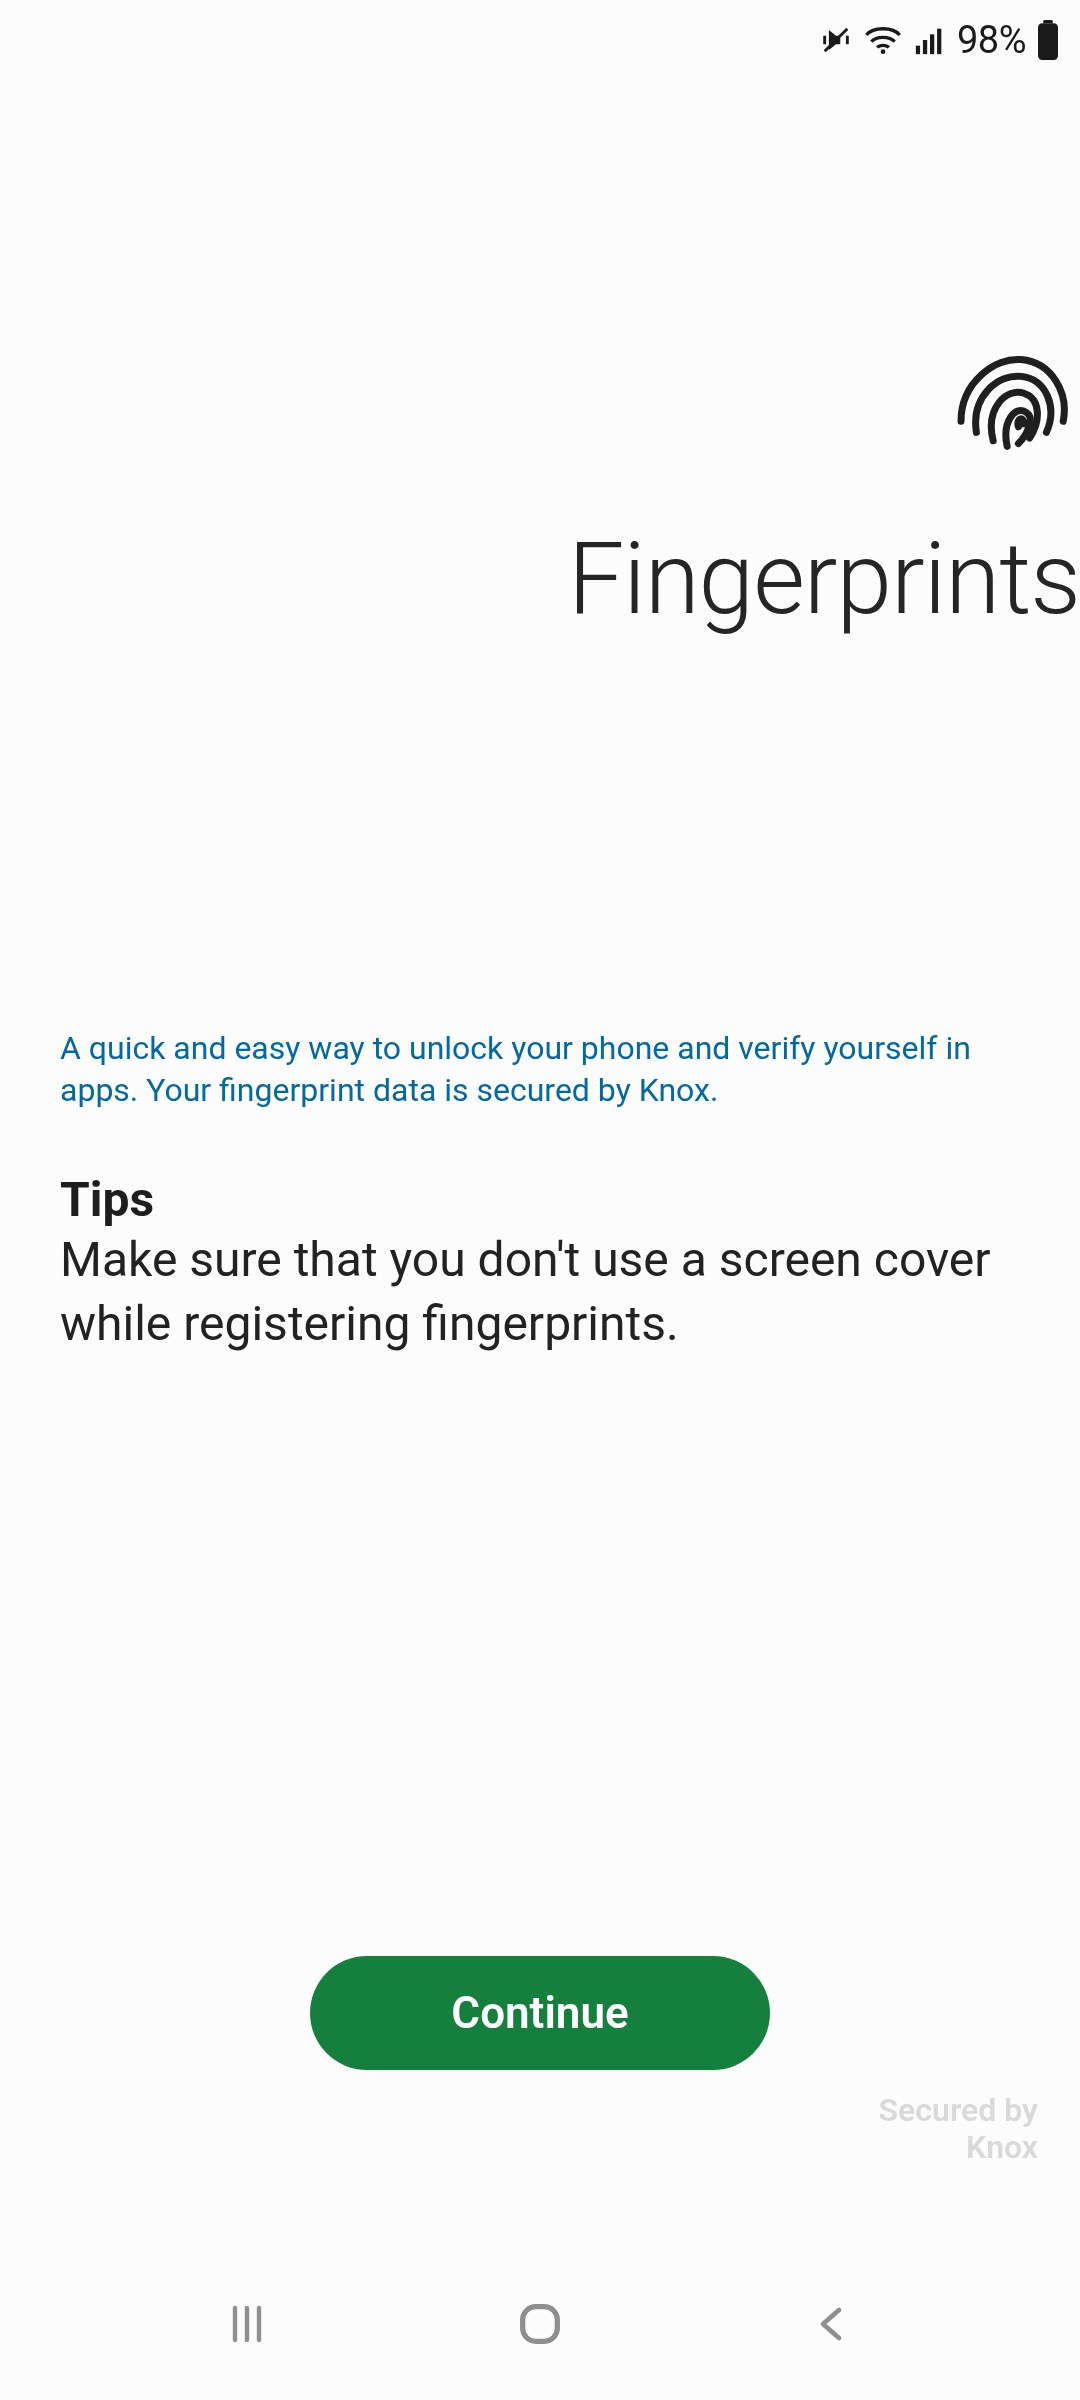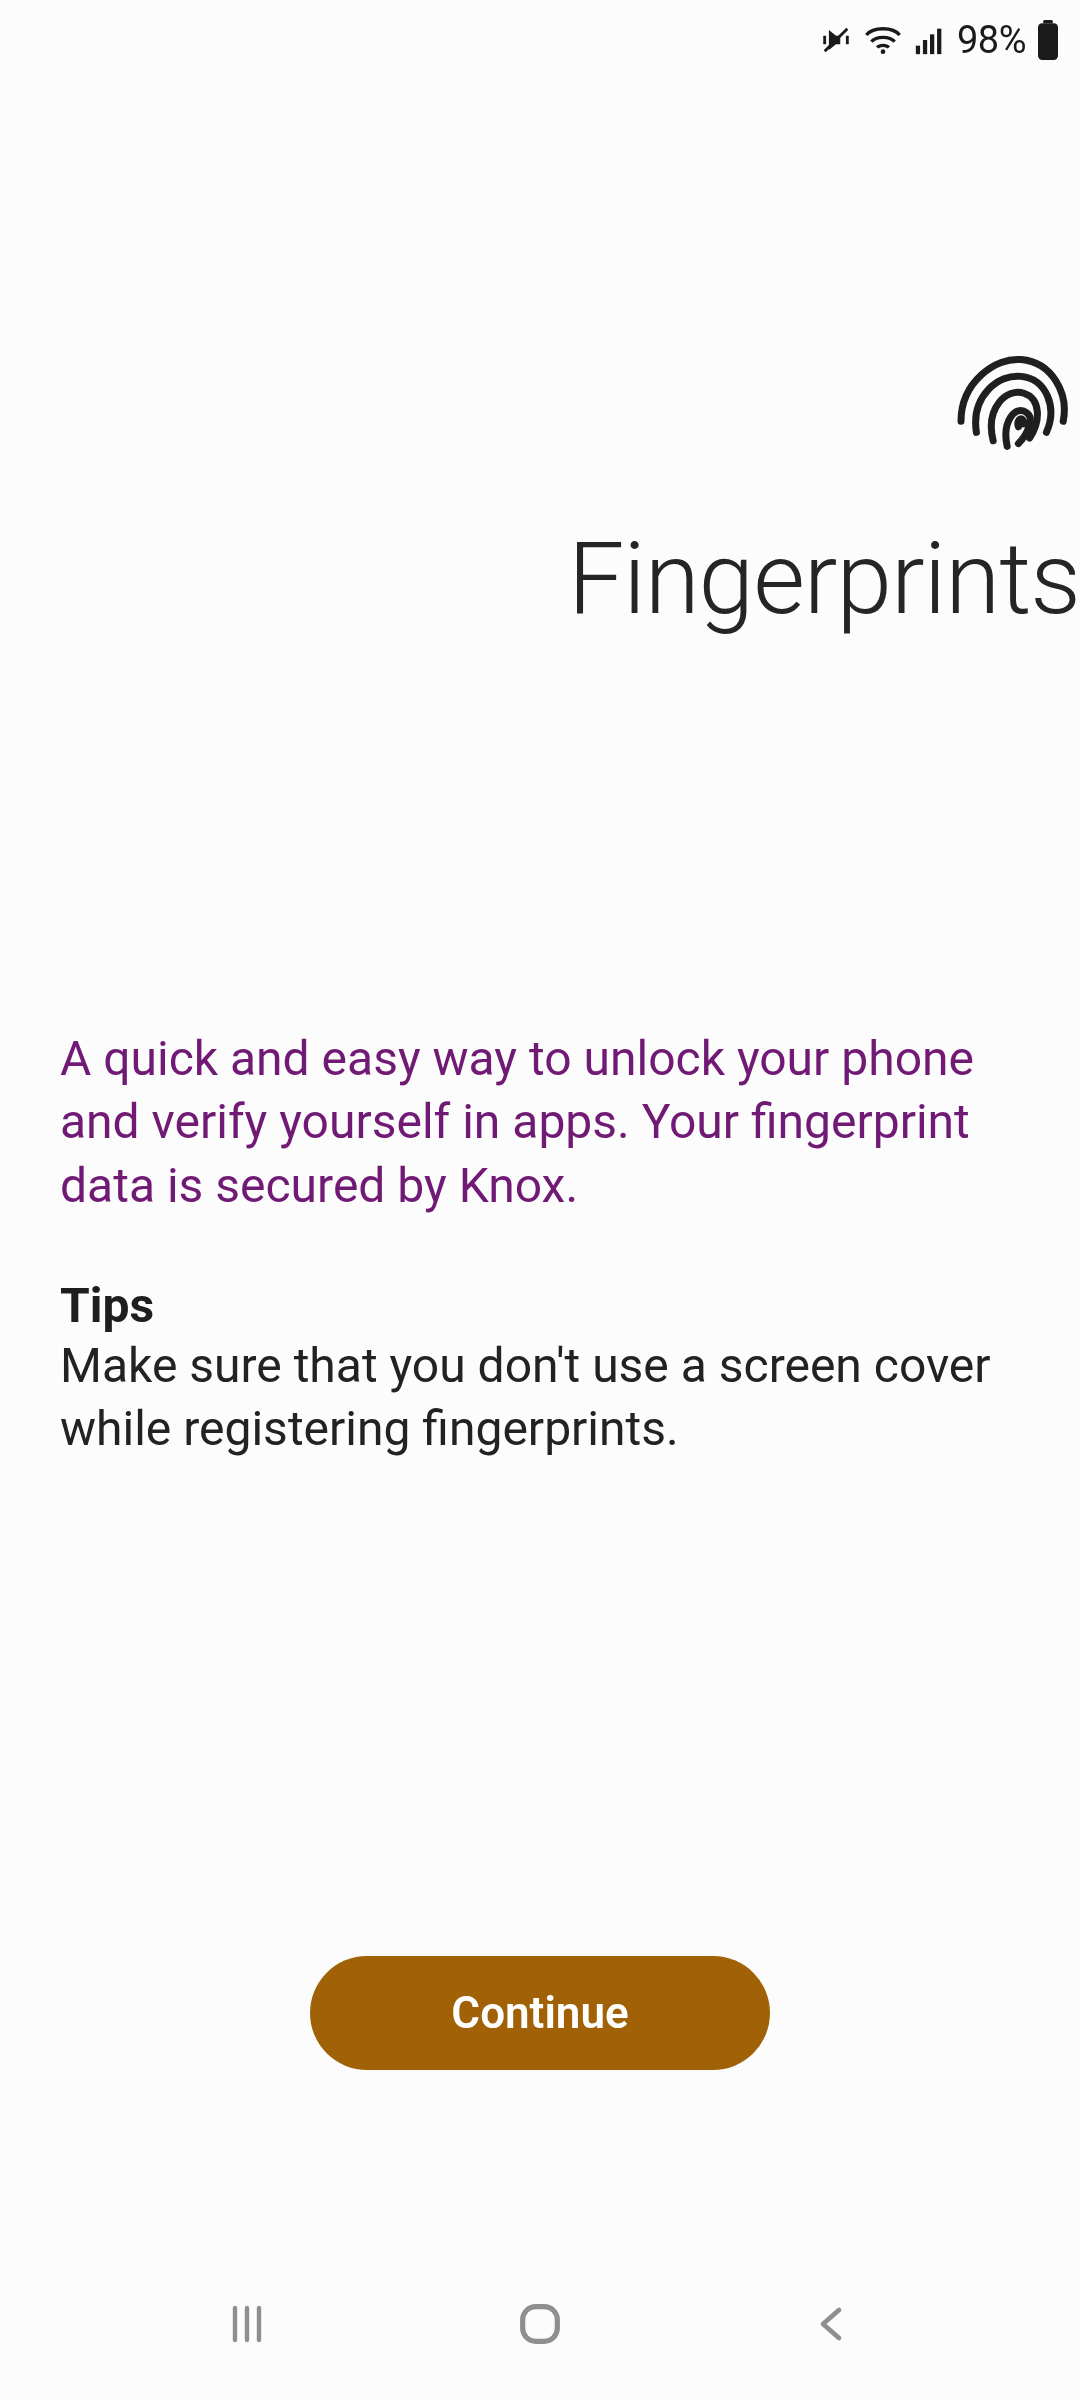--- a/index.html
+++ b/index.html
@@ -56,23 +56,23 @@
     font-weight: 300;
     letter-spacing: -1px;
     color: #252525;
   }
   
   .body {
     margin-top: 390px;
     padding: 0 60px;
   }
   .intro {
-    font-size: 48px;
+    font-size: 32px;
     line-height: 1.32;
-    color: #701a75;
+    color: #0369a1;
     font-weight: 400;
   }
   .tips-heading {
     margin-top: 60px;
     font-size: 48px;
     font-weight: 700;
     color: #1e1e1e;
   }
   .tip {
     font-size: 48px;
@@ -84,21 +84,21 @@
   
   .button-wrap {
     position: absolute;
     bottom: 330px;
     left: 0;
     right: 0;
     display: flex;
     justify-content: center;
   }
   .continue-btn {
-    background: #a16207;
+    background: #15803d;
     color: #fff;
     border: none;
     border-radius: 80px;
     width: 460px;
     height: 114px;
     font-size: 44px;
     font-weight: 600;
     cursor: pointer;
     font-family: inherit;
     margin-top: 16px;
@@ -196,20 +196,24 @@
   <div class="body">
     <p class="intro">A quick and easy way to unlock your phone and verify yourself in apps. Your fingerprint data is secured by Knox.</p>
     <p class="tips-heading">Tips</p>
     <p class="tip">Make sure that you don't use a screen cover while registering fingerprints.</p>
   </div>
 
   <div class="button-wrap">
     <button class="continue-btn">Continue</button>
   </div>
 
+  <div class="secured-by">
+    <div>Secured by</div>
+    <div>Knox</div>
+  </div>
 
   <div class="nav-bar">
     <button class="nav-btn">
       <span>
         <svg width="48" height="48" viewBox="0 0 24 24" fill="none" stroke="#8f8f8f" stroke-width="2.2" stroke-linecap="round">
           <line x1="6" y1="4" x2="6" y2="20"></line>
           <line x1="12" y1="4" x2="12" y2="20"></line>
           <line x1="18" y1="4" x2="18" y2="20"></line>
         </svg>
       </span>

